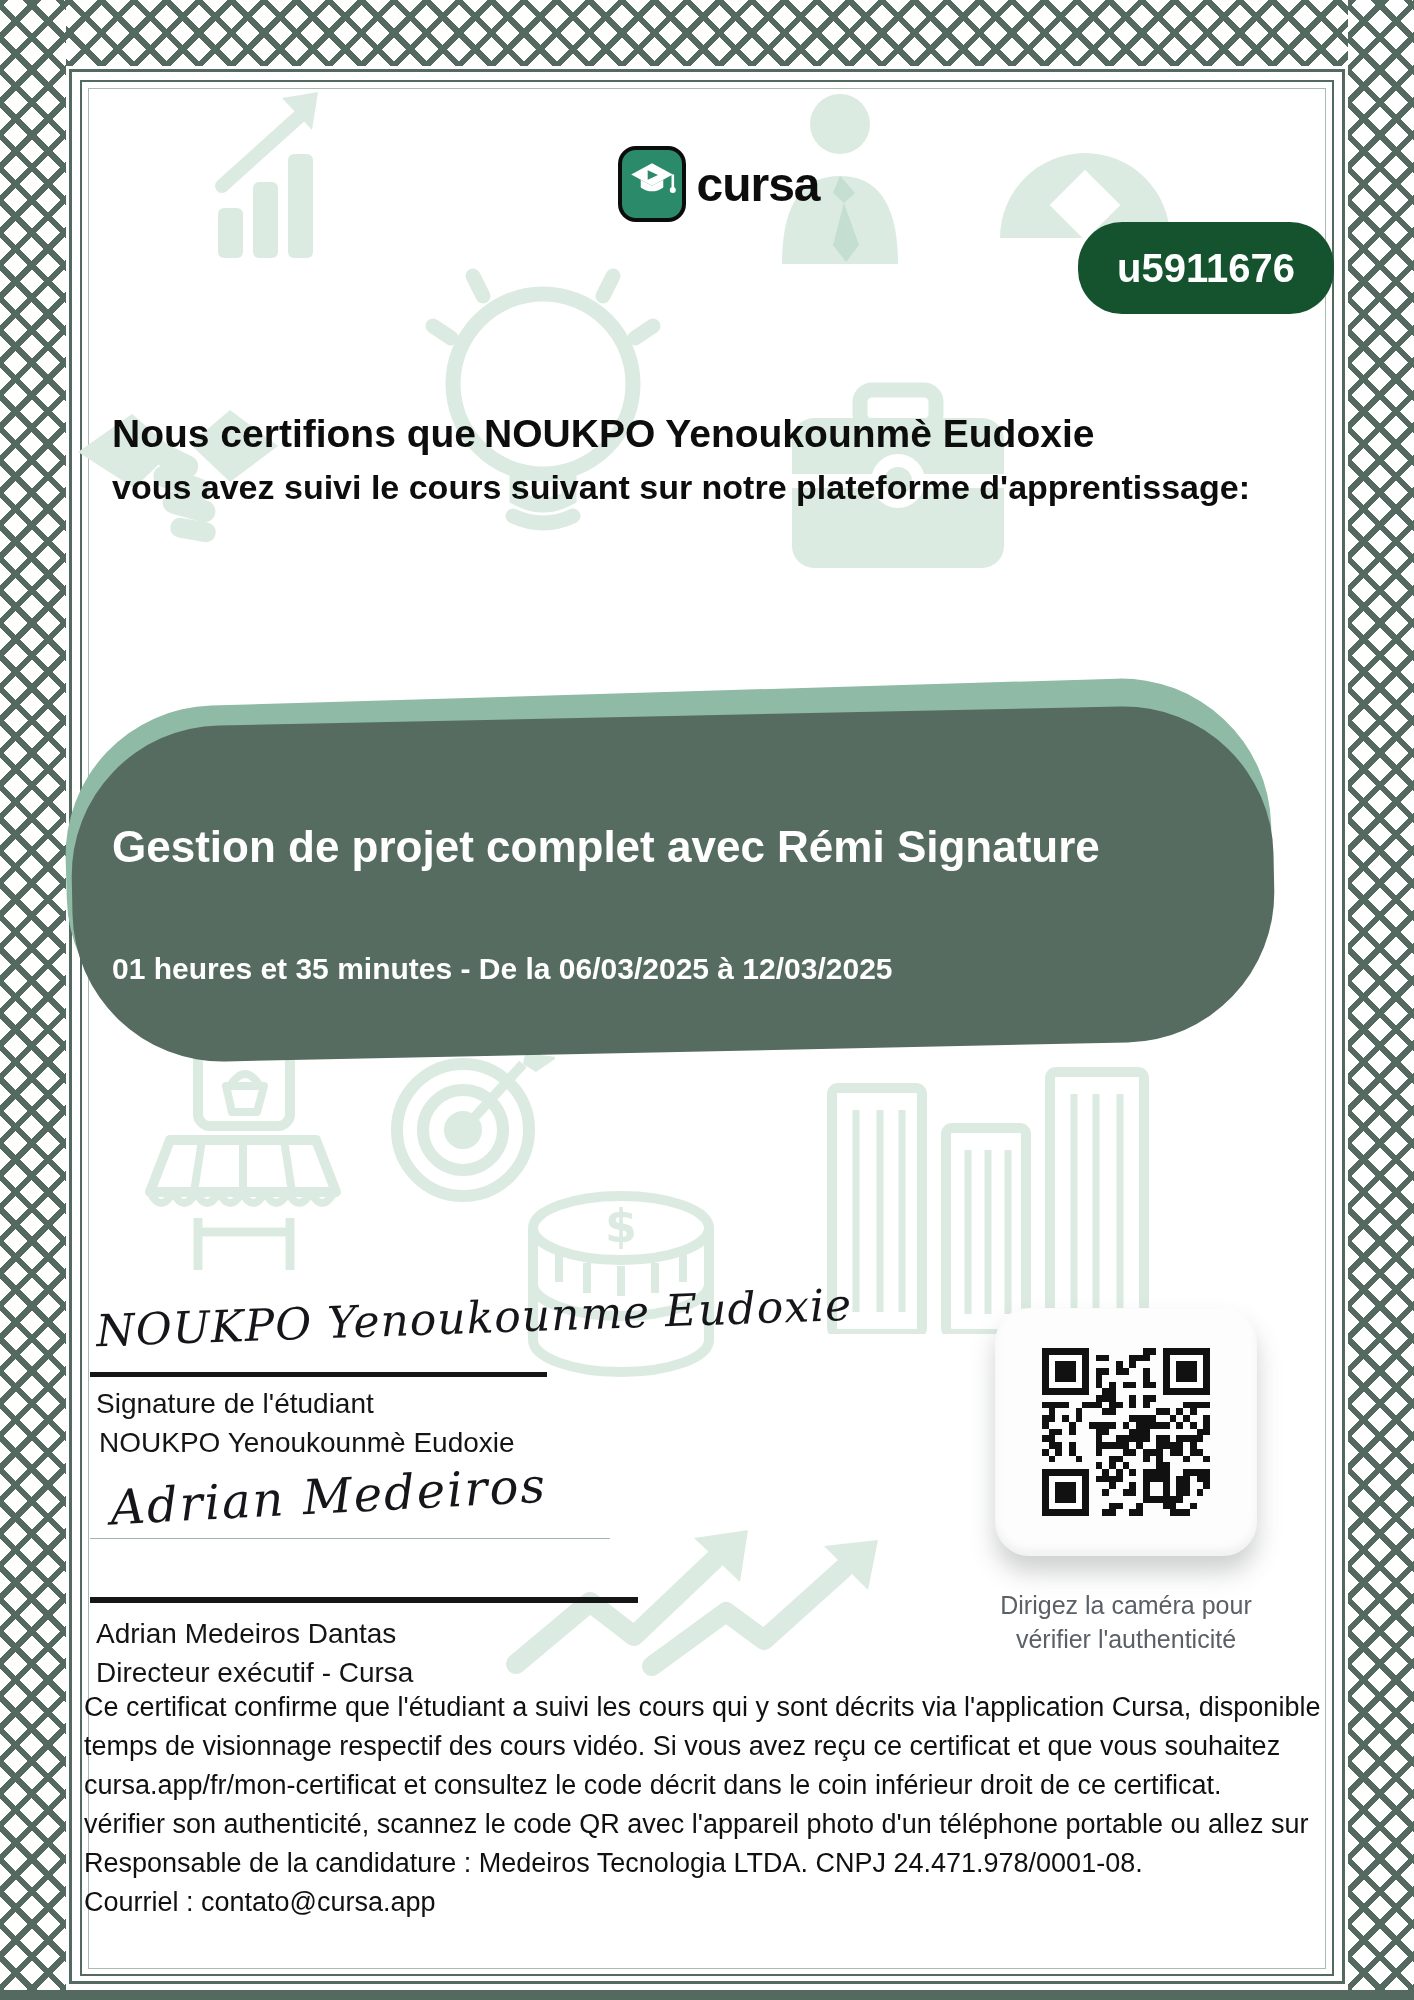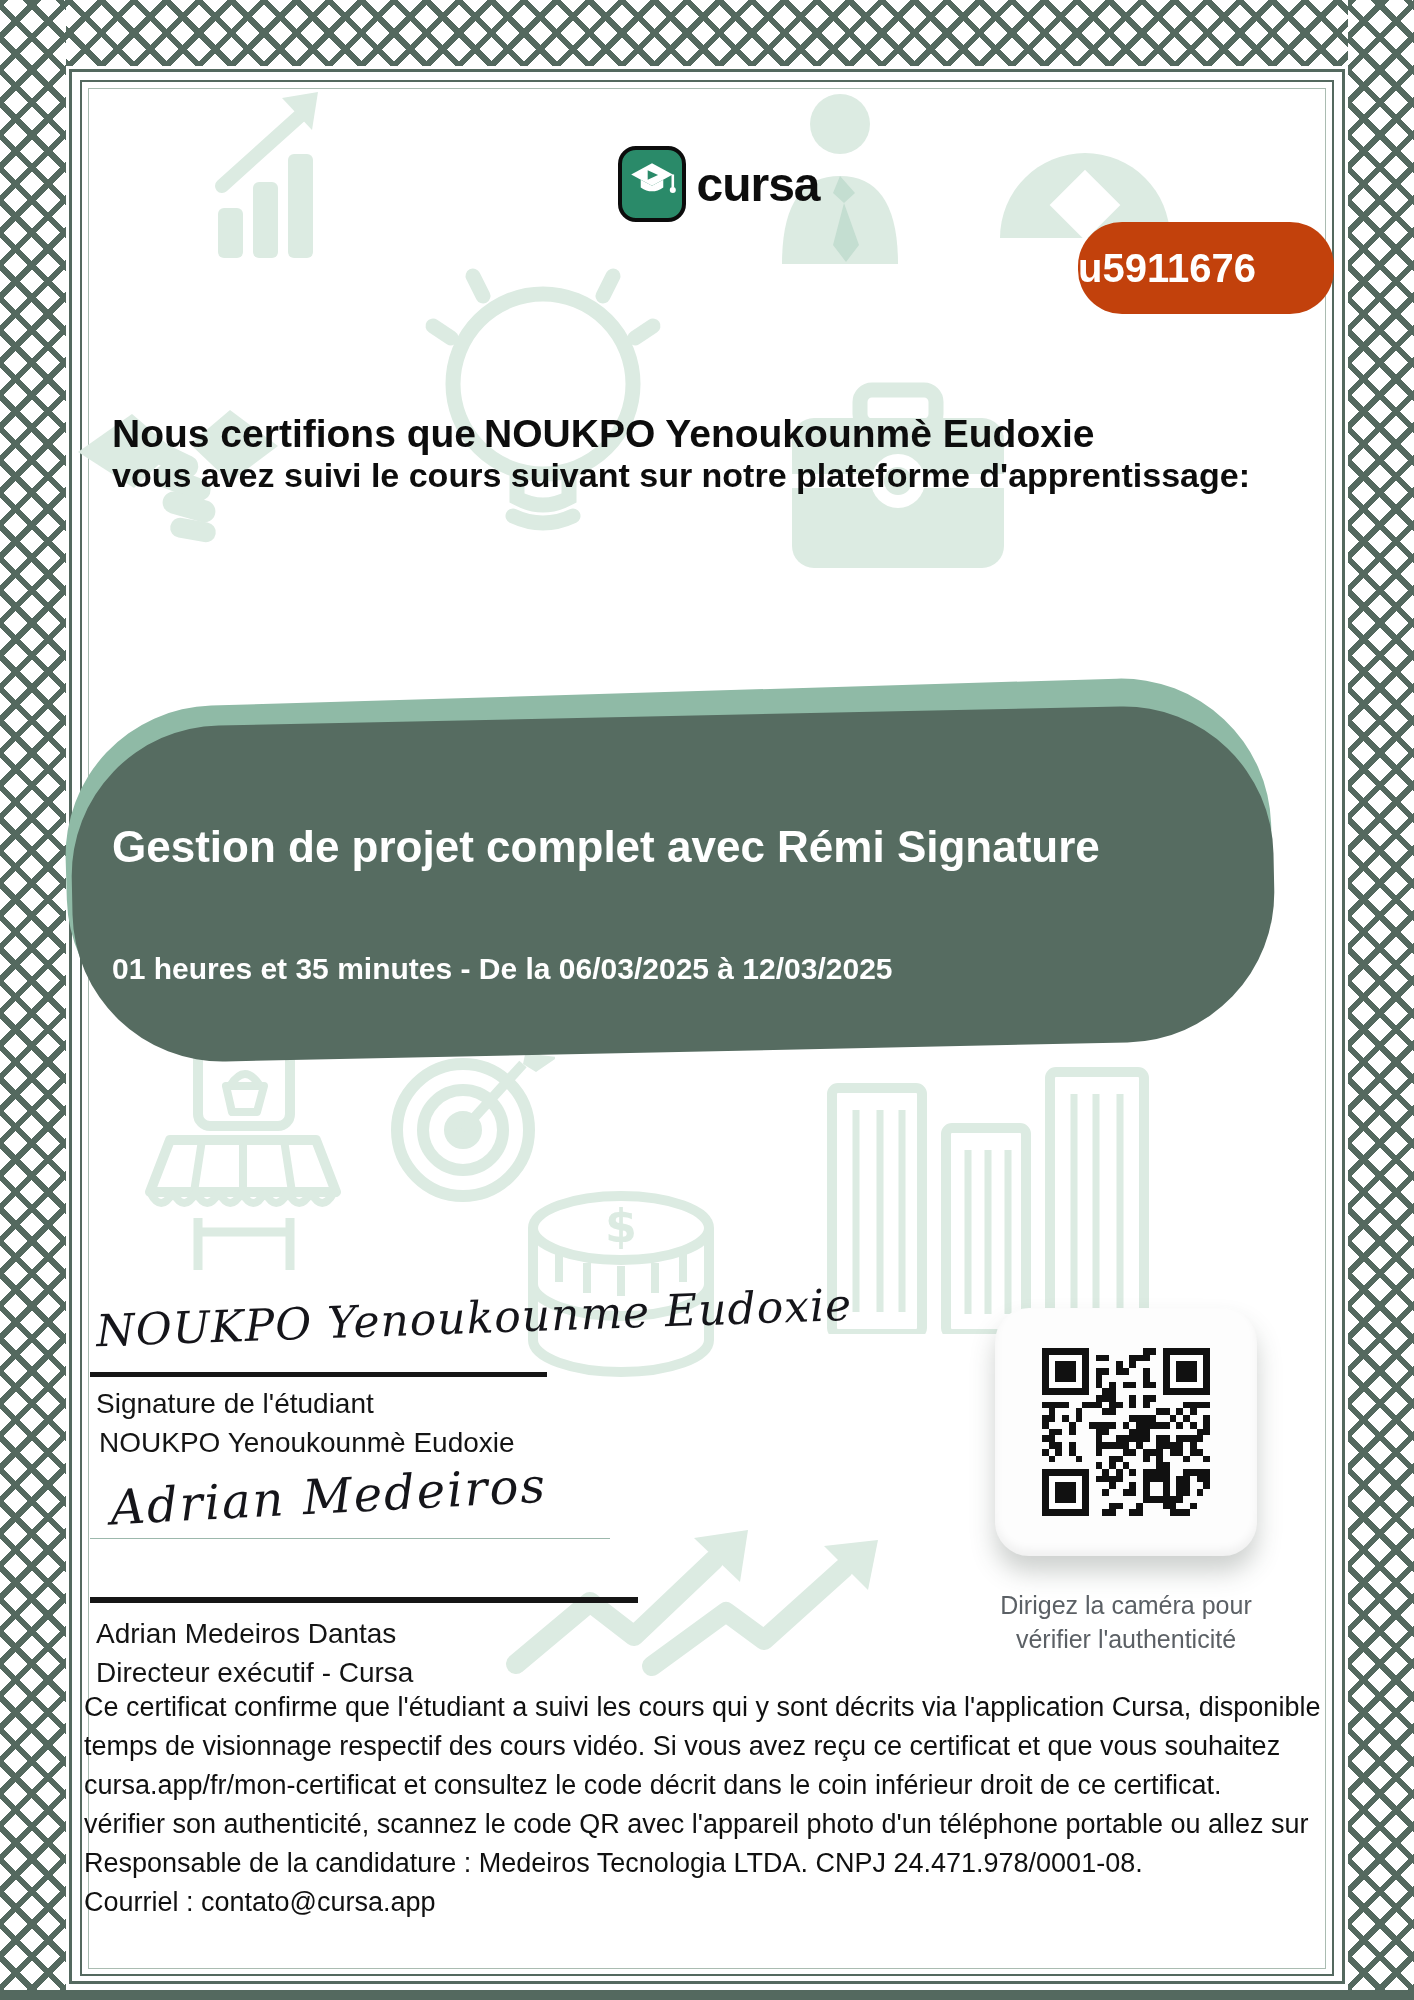--- a/index.html
+++ b/index.html
@@ -25,28 +25,28 @@
   .frame.f3{left:88px;top:88px;right:88px;bottom:31px;border:1px solid #a9bcb1;}
   
   .wm{position:absolute;color:#dcebe2;z-index:1;}
   .wm svg{display:block;width:100%;height:100%;}
   
   .logo-row{position:absolute;left:0;top:146px;width:1414px;display:flex;justify-content:center;align-items:center;gap:10px;z-index:4;padding-left:12px;}
   .logo-icon{width:60px;height:68px;background:#2a8a69;border:4px solid #0c0c0c;border-radius:18px;display:flex;align-items:center;justify-content:center;}
   .logo-text{font-size:48px;font-weight:700;letter-spacing:-1px;color:#0d0d0d;}
   .cert-title{position:absolute;left:107px;top:158px;width:900px;text-align:center;
     font-size:88px;font-weight:800;letter-spacing:-3px;color:#0c0c0c;z-index:4;}
-  .badge{position:absolute;left:1078px;top:222px;width:256px;height:92px;background:#c2410c;
-    border-radius:44px;display:flex;align-items:center;justify-content:flex-start;z-index:5;}
+  .badge{position:absolute;left:1078px;top:222px;width:256px;height:92px;background:#14532d;
+    border-radius:44px;display:flex;align-items:center;justify-content:center;z-index:5;}
   .badge span{color:#fff;font-size:40px;font-weight:700;}
   
   .intro{position:absolute;left:112px;top:412px;z-index:4;}
   .intro .l1{font-size:39px;font-weight:600;white-space:nowrap;}
   .intro .l1 b{font-weight:800;margin-left:8px;}
-  .intro .l2{font-size:34px;font-weight:600;}
+  .intro .l2{font-size:34px;font-weight:600;margin-top:12px;}
   
   .blob-light{position:absolute;left:66px;top:692px;width:1206px;height:340px;background:#8fbaa6;
     border-radius:150px;transform:rotate(-1.7deg);z-index:2;}
   .blob-dark{position:absolute;left:72px;top:716px;width:1202px;height:336px;background:#566c61;
     border-radius:150px;transform:rotate(-1.2deg);z-index:2;}
   .blob-title{position:absolute;left:112px;top:822px;width:1000px;color:#fff;
     font-size:44px;font-weight:700;z-index:3;}
   .blob-sub{position:absolute;left:112px;top:952px;width:1000px;color:#fff;
     font-size:30px;font-weight:700;z-index:3;}
   

